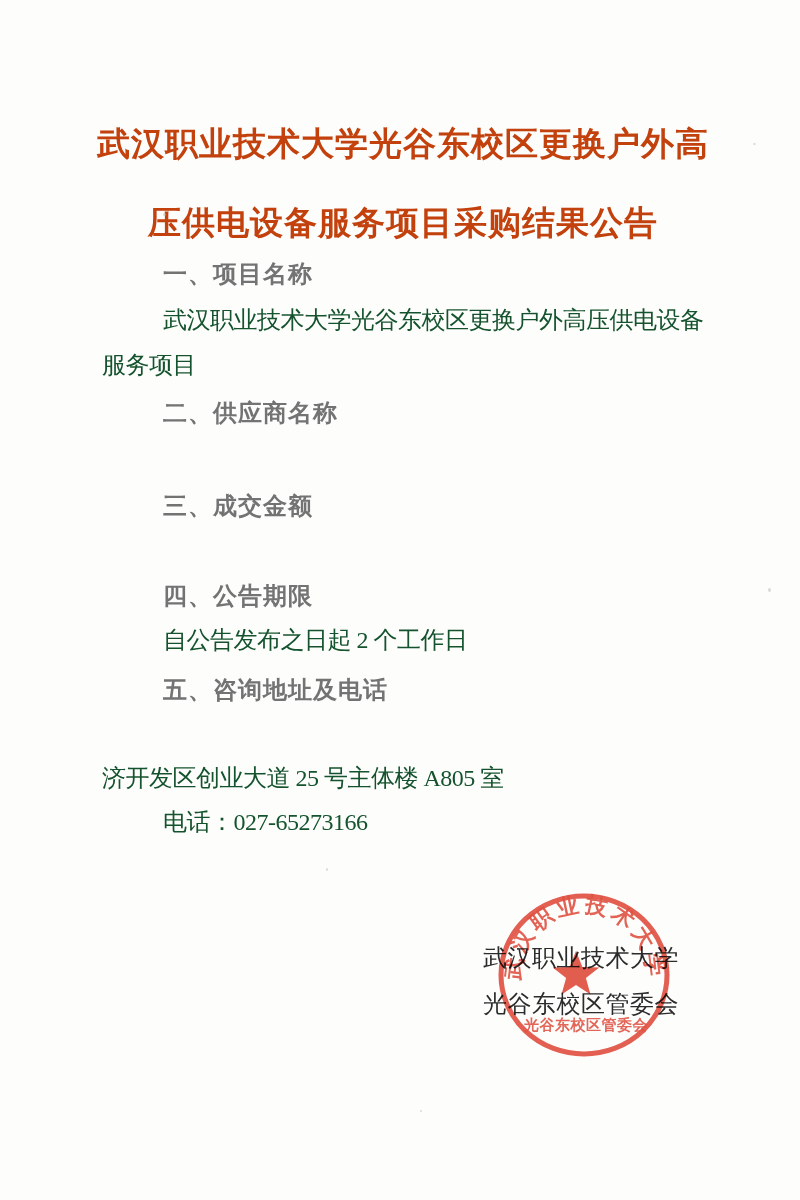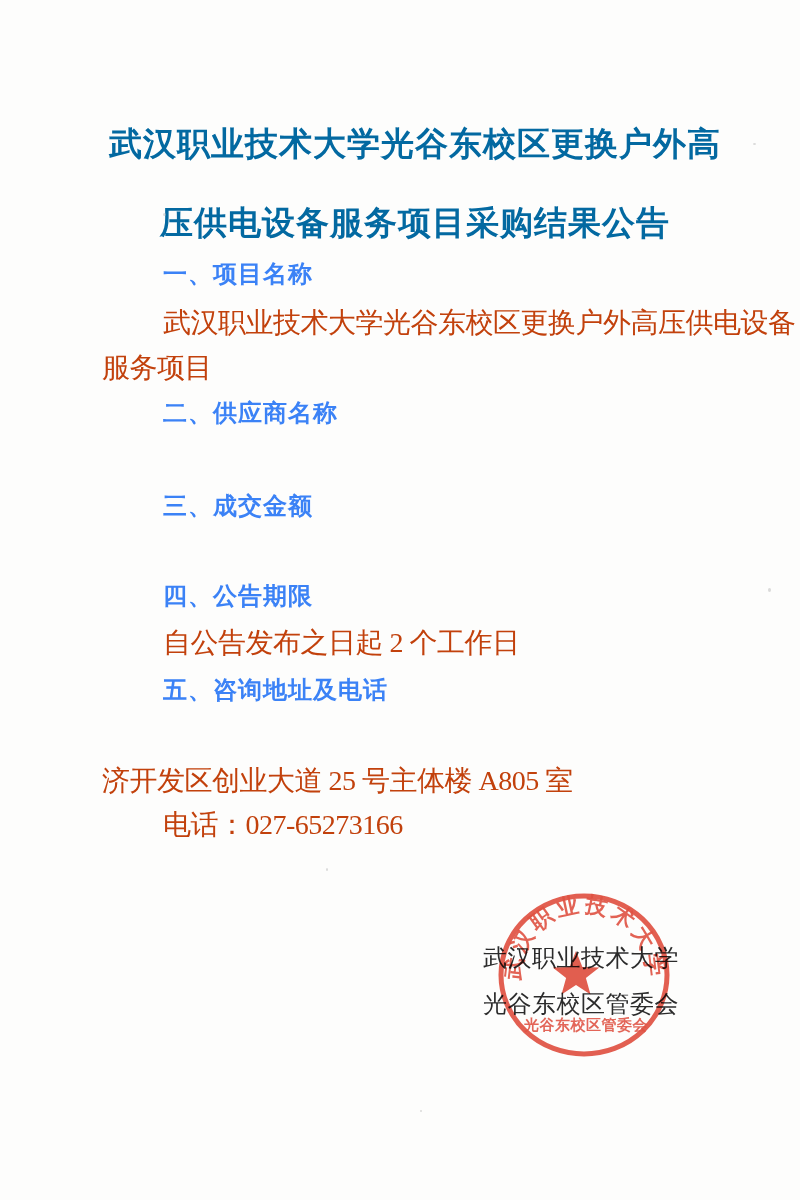--- a/index.html
+++ b/index.html
@@ -16,41 +16,41 @@
     overflow: hidden;
     font-family: "Liberation Serif", "DejaVu Serif", serif;
     color: #2e2e2e;
   }
   .line {
     position: absolute;
     white-space: nowrap;
     line-height: 1.15;
   }
   .doc-title {
-    left: 100px;
+    left: 88px;
     width: 630px;
     text-align: center;
     font-family: "Liberation Serif", "DejaVu Serif", serif;
     font-weight: 800;
     font-size: 33px;
     letter-spacing: 1px;
-    color: #0369a1;
+    color: #c2410c;
   }
   .heading {
     left: 163px;
     font-family: "Liberation Sans", "DejaVu Sans", sans-serif;
     font-weight: 700;
     font-size: 24px;
     letter-spacing: 1px;
-    color: #3b82f6;
+    color: #737373;
   }
   .body-text {
-    font-size: 28px;
+    font-size: 24px;
     letter-spacing: -0.5px;
-    color: #c2410c;
+    color: #14532d;
   }
   .indent { left: 163px; }
   .flush  { left: 102px; }
   .sig {
     left: 483px;
     font-size: 24px;
     letter-spacing: 0.5px;
     color: #2b2b2b;
   }
   .seal-wrap {

